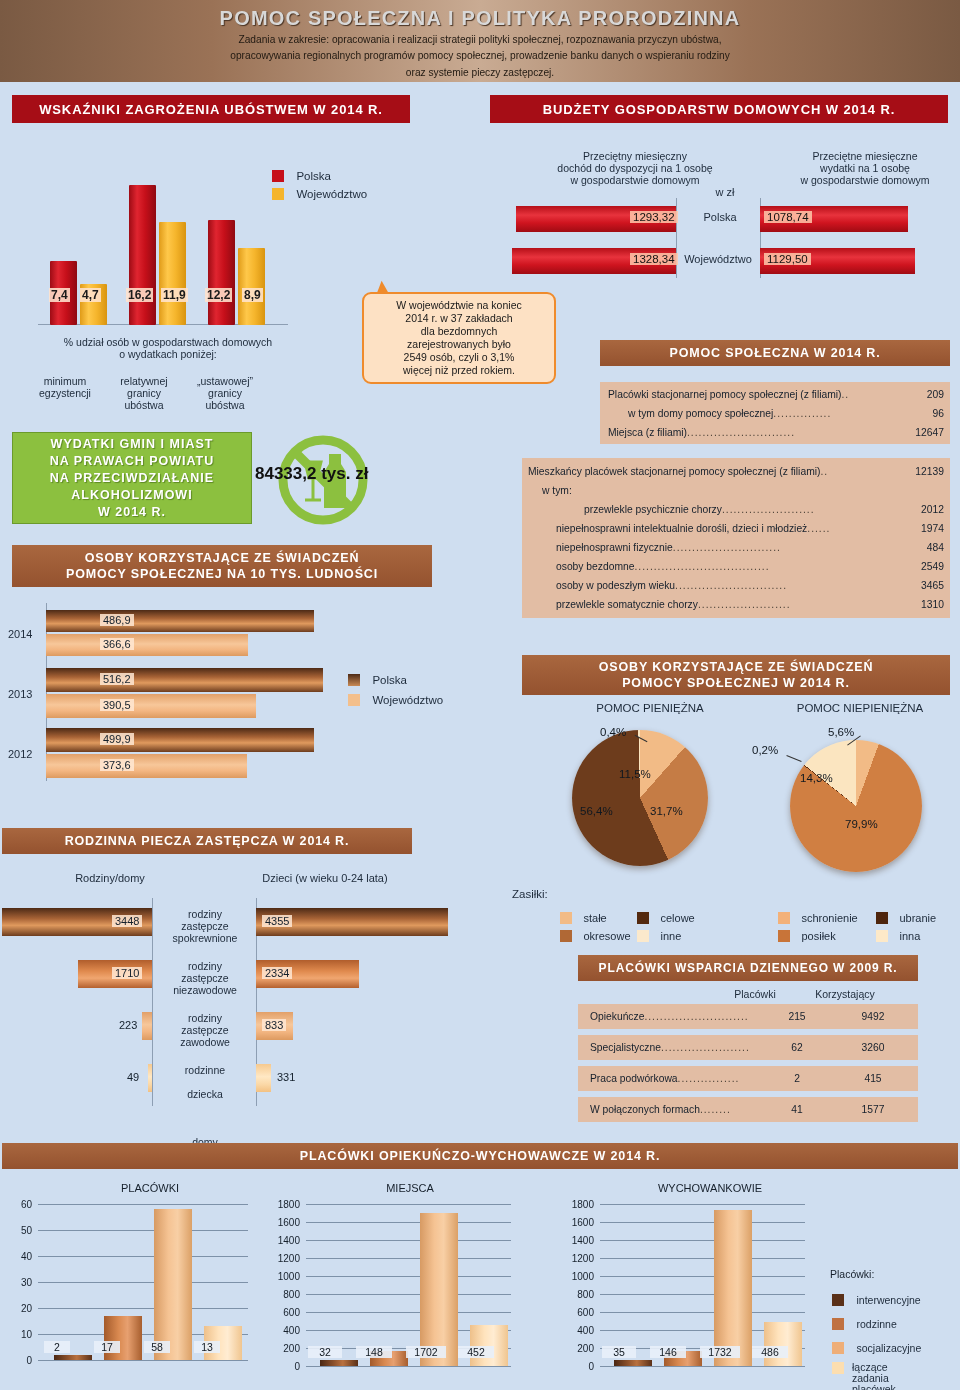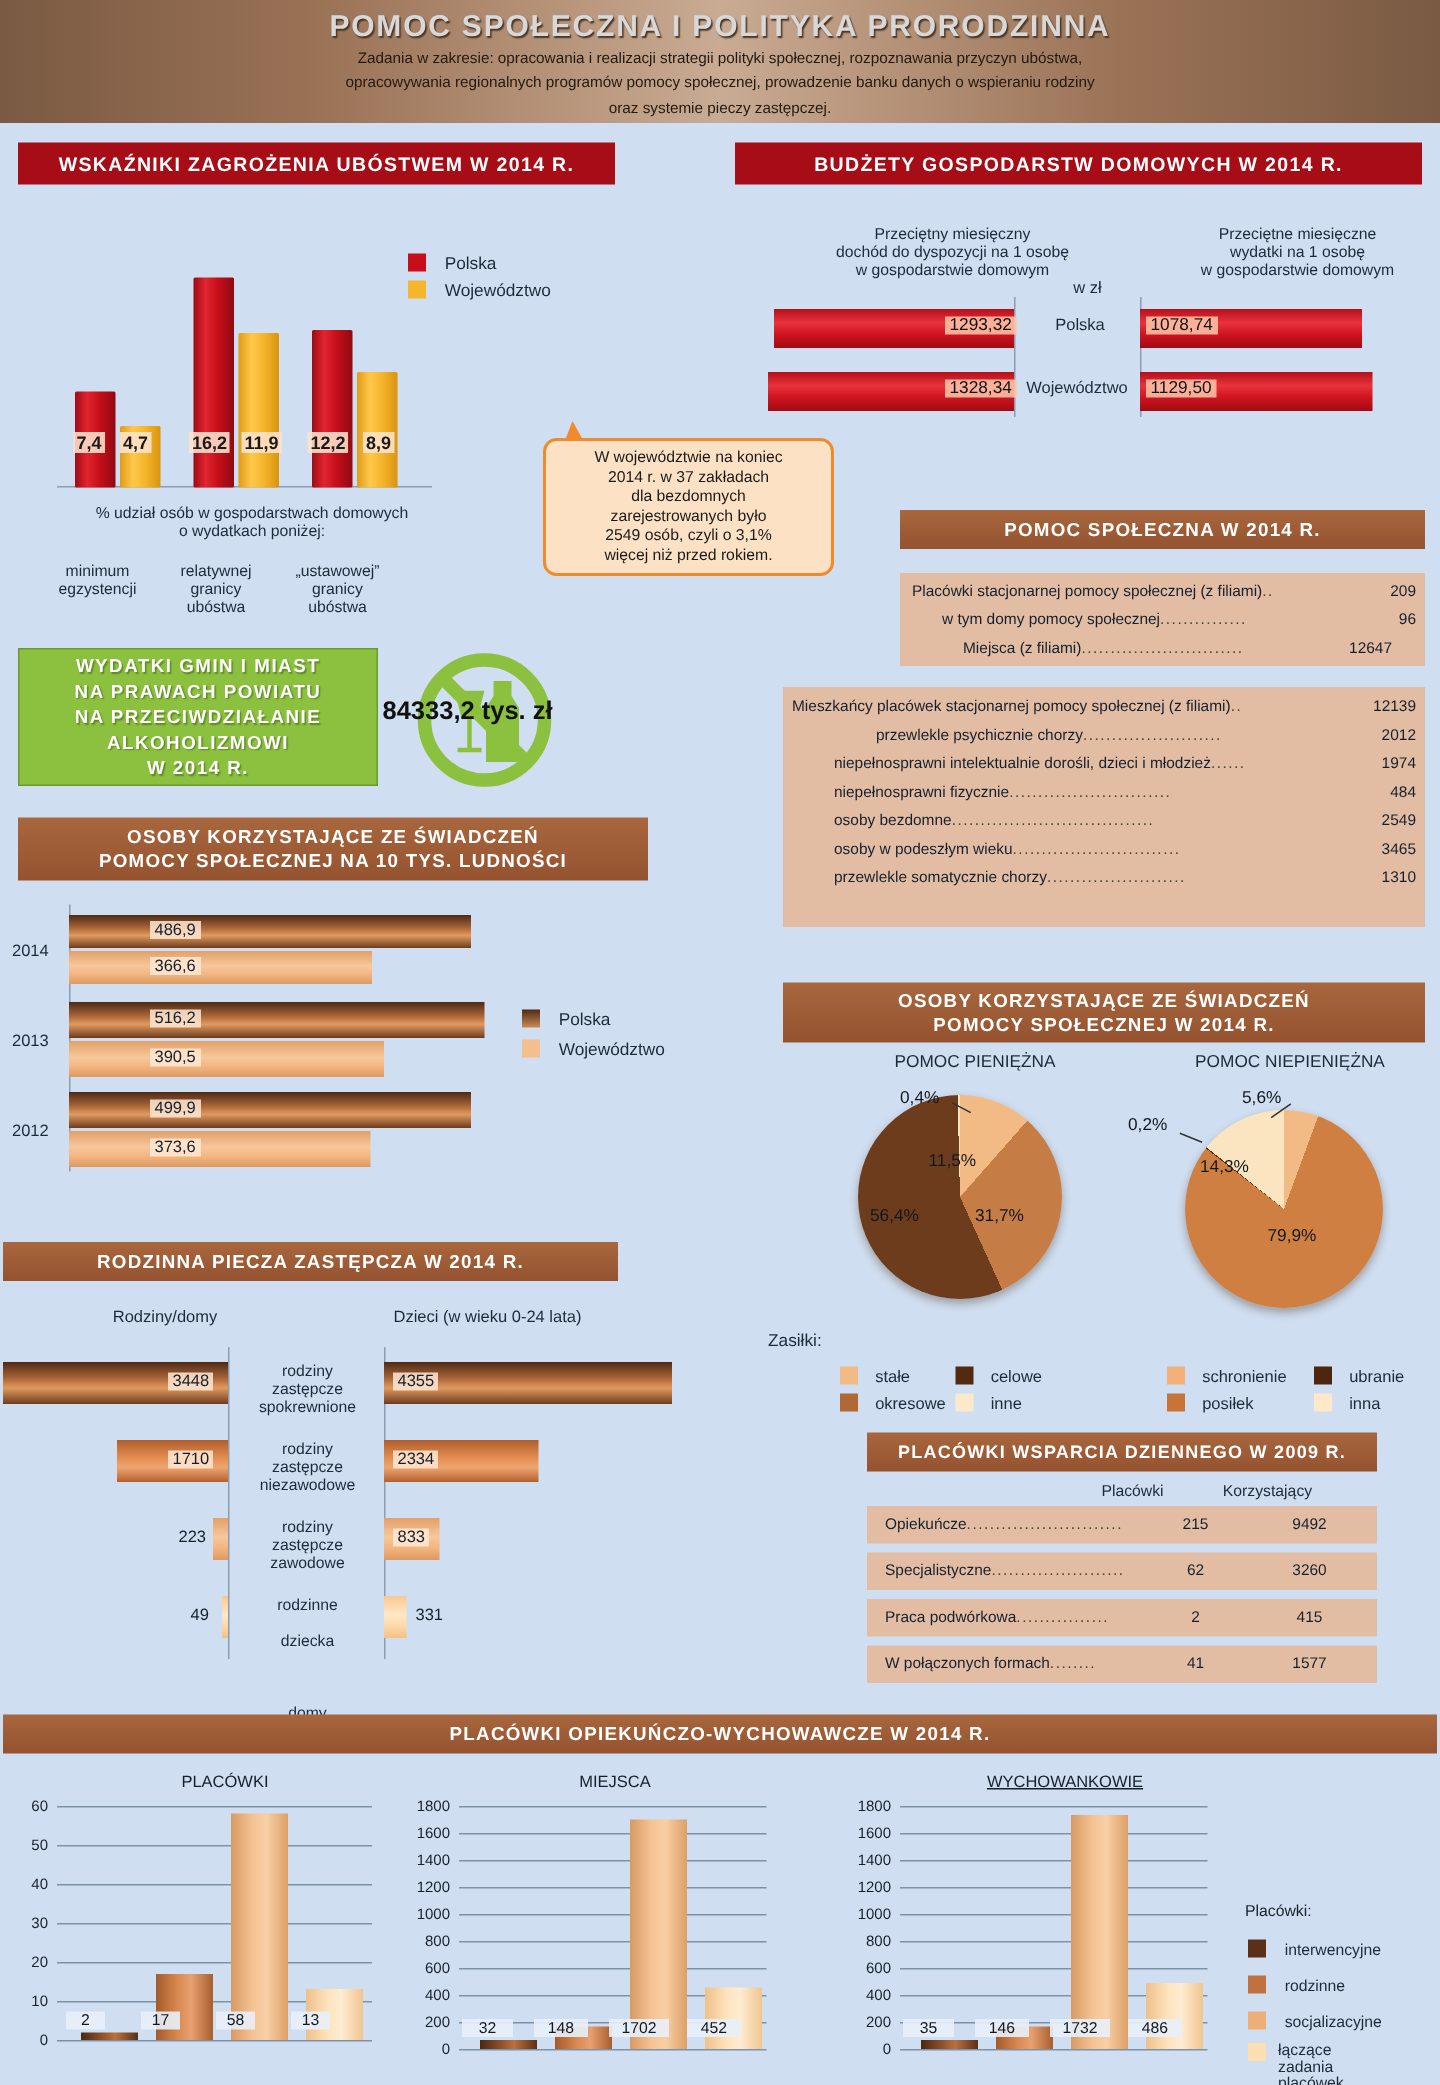--- a/index.html
+++ b/index.html
@@ -271,32 +271,37 @@
   <div class="trow" style="padding:0 0 0 8px;margin-top:3px;">
     <span class="tname">Placówki stacjonarnej pomocy społecznej (z filiami)</span>
     <span class="tdots">..</span>
     <span class="tnum">209</span>
   </div>
   <div class="trow" style="padding:0 0 0 28px;">
     <span class="tname">w tym domy pomocy społecznej</span>
     <span class="tdots">...............</span>
     <span class="tnum">96</span>
   </div>
-  <div class="trow" style="padding:0 16px 0 8px;margin-left:34px;">
+  <div class="trow" style="padding:0 0 0 8px;">
     <span class="tname">Miejsca (z filiami)</span>
     <span class="tdots">............................</span>
     <span class="tnum">12647</span>
   </div>
 </div>
 
 <div class="tpanel" style="left:522px;top:458px;width:428px;height:160px;">
   <div class="trow" style="padding:0 0 0 6px;margin-top:4px;">
     <span class="tname">Mieszkańcy placówek stacjonarnej pomocy społecznej (z filiami)</span>
     <span class="tdots">..</span>
     <span class="tnum">12139</span>
+  </div>
+  <div class="trow" style="padding:0 0 0 20px;">
+    <span class="tname">w tym:</span>
+    <span class="tdots"></span>
+    <span class="tnum"></span>
   </div>
   <div class="trow" style="padding:0 0 0 34px;margin-left:28px;">
     <span class="tname">przewlekle psychicznie chorzy</span>
     <span class="tdots">........................</span>
     <span class="tnum">2012</span>
   </div>
   <div class="trow" style="padding:0 0 0 34px;">
     <span class="tname">niepełnosprawni intelektualnie dorośli, dzieci i młodzież</span>
     <span class="tdots">......</span>
     <span class="tnum">1974</span>
@@ -532,21 +537,21 @@
     <div class="colbar c3" style="left:114px;width:38px;height:153px;"></div>
     <div class="colbar c4" style="left:164px;width:38px;height:41px;"></div>
   </div>
   <div class="colval" style="left:308px;top:1346px;width:34px;">32</div>
   <div class="colval" style="left:356px;top:1346px;width:36px;">148</div>
   <div class="colval" style="left:406px;top:1346px;width:40px;">1702</div>
   <div class="colval" style="left:458px;top:1346px;width:36px;">452</div>
 </div>
 
 <div>
-  <div class="ctitle" style="left:600px;top:1182px;width:220px;text-decoration:underline;">WYCHOWANKOWIE</div>
+  <div class="ctitle" style="left:600px;top:1182px;width:220px;">WYCHOWANKOWIE</div>
   <div class="ticklbl" style="left:552px;top:1199px;width:42px;">1800</div>
   <div class="ticklbl" style="left:552px;top:1217px;width:42px;">1600</div>
   <div class="ticklbl" style="left:552px;top:1235px;width:42px;">1400</div>
   <div class="ticklbl" style="left:552px;top:1253px;width:42px;">1200</div>
   <div class="ticklbl" style="left:552px;top:1271px;width:42px;">1000</div>
   <div class="ticklbl" style="left:552px;top:1289px;width:42px;">800</div>
   <div class="ticklbl" style="left:552px;top:1307px;width:42px;">600</div>
   <div class="ticklbl" style="left:552px;top:1325px;width:42px;">400</div>
   <div class="ticklbl" style="left:552px;top:1343px;width:42px;">200</div>
   <div class="ticklbl" style="left:552px;top:1361px;width:42px;">0</div>

